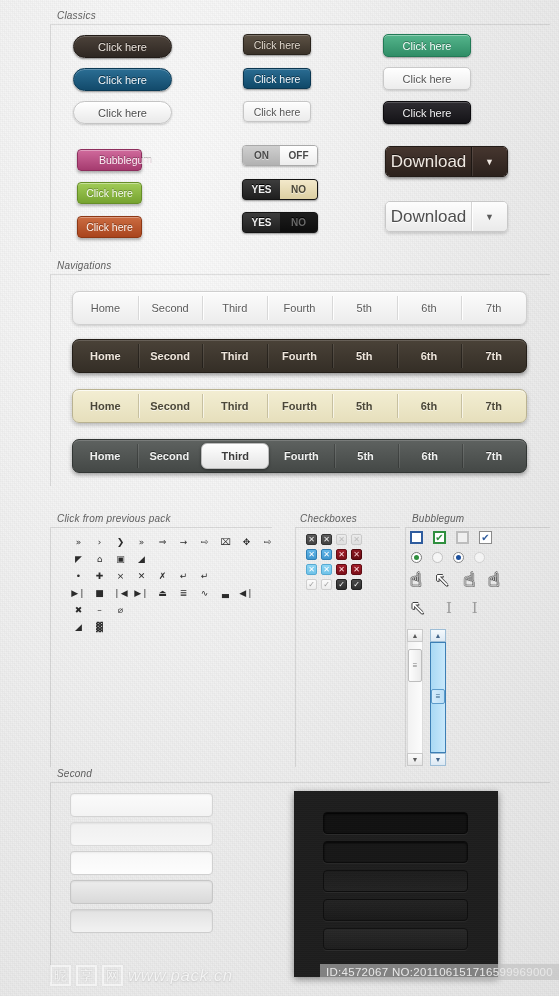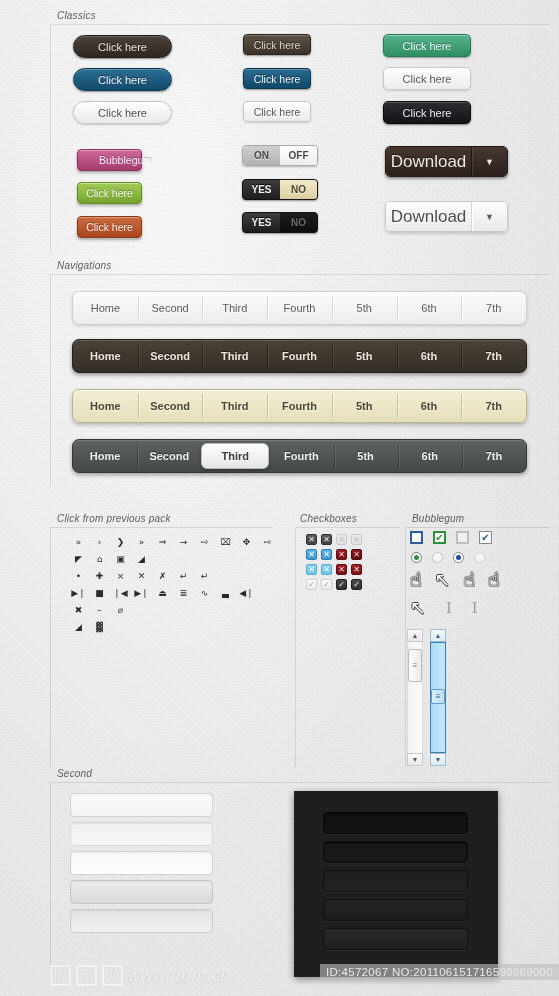--- a/index.html
+++ b/index.html
@@ -513,15 +513,15 @@
   <div class="dfld d2" style="position:absolute; left:29px; top:50px;"></div>
   <div class="dfld d3" style="position:absolute; left:29px; top:79px;"></div>
   <div class="dfld d4" style="position:absolute; left:29px; top:108px;"></div>
   <div class="dfld d5" style="position:absolute; left:29px; top:137px;"></div>
 </div>
 
 <div id="wm-logo">
   <div class="wm-char">昵</div>
   <div class="wm-char">享</div>
   <div class="wm-char">网</div>
-  <div id="wm-url">www.from.cn</div>
+  <div id="wm-url">www.pack.cn</div>
 </div>
 <div id="wm-id">ID:4572067 NO:201106151716599969000</div>
 
 </body></html>

